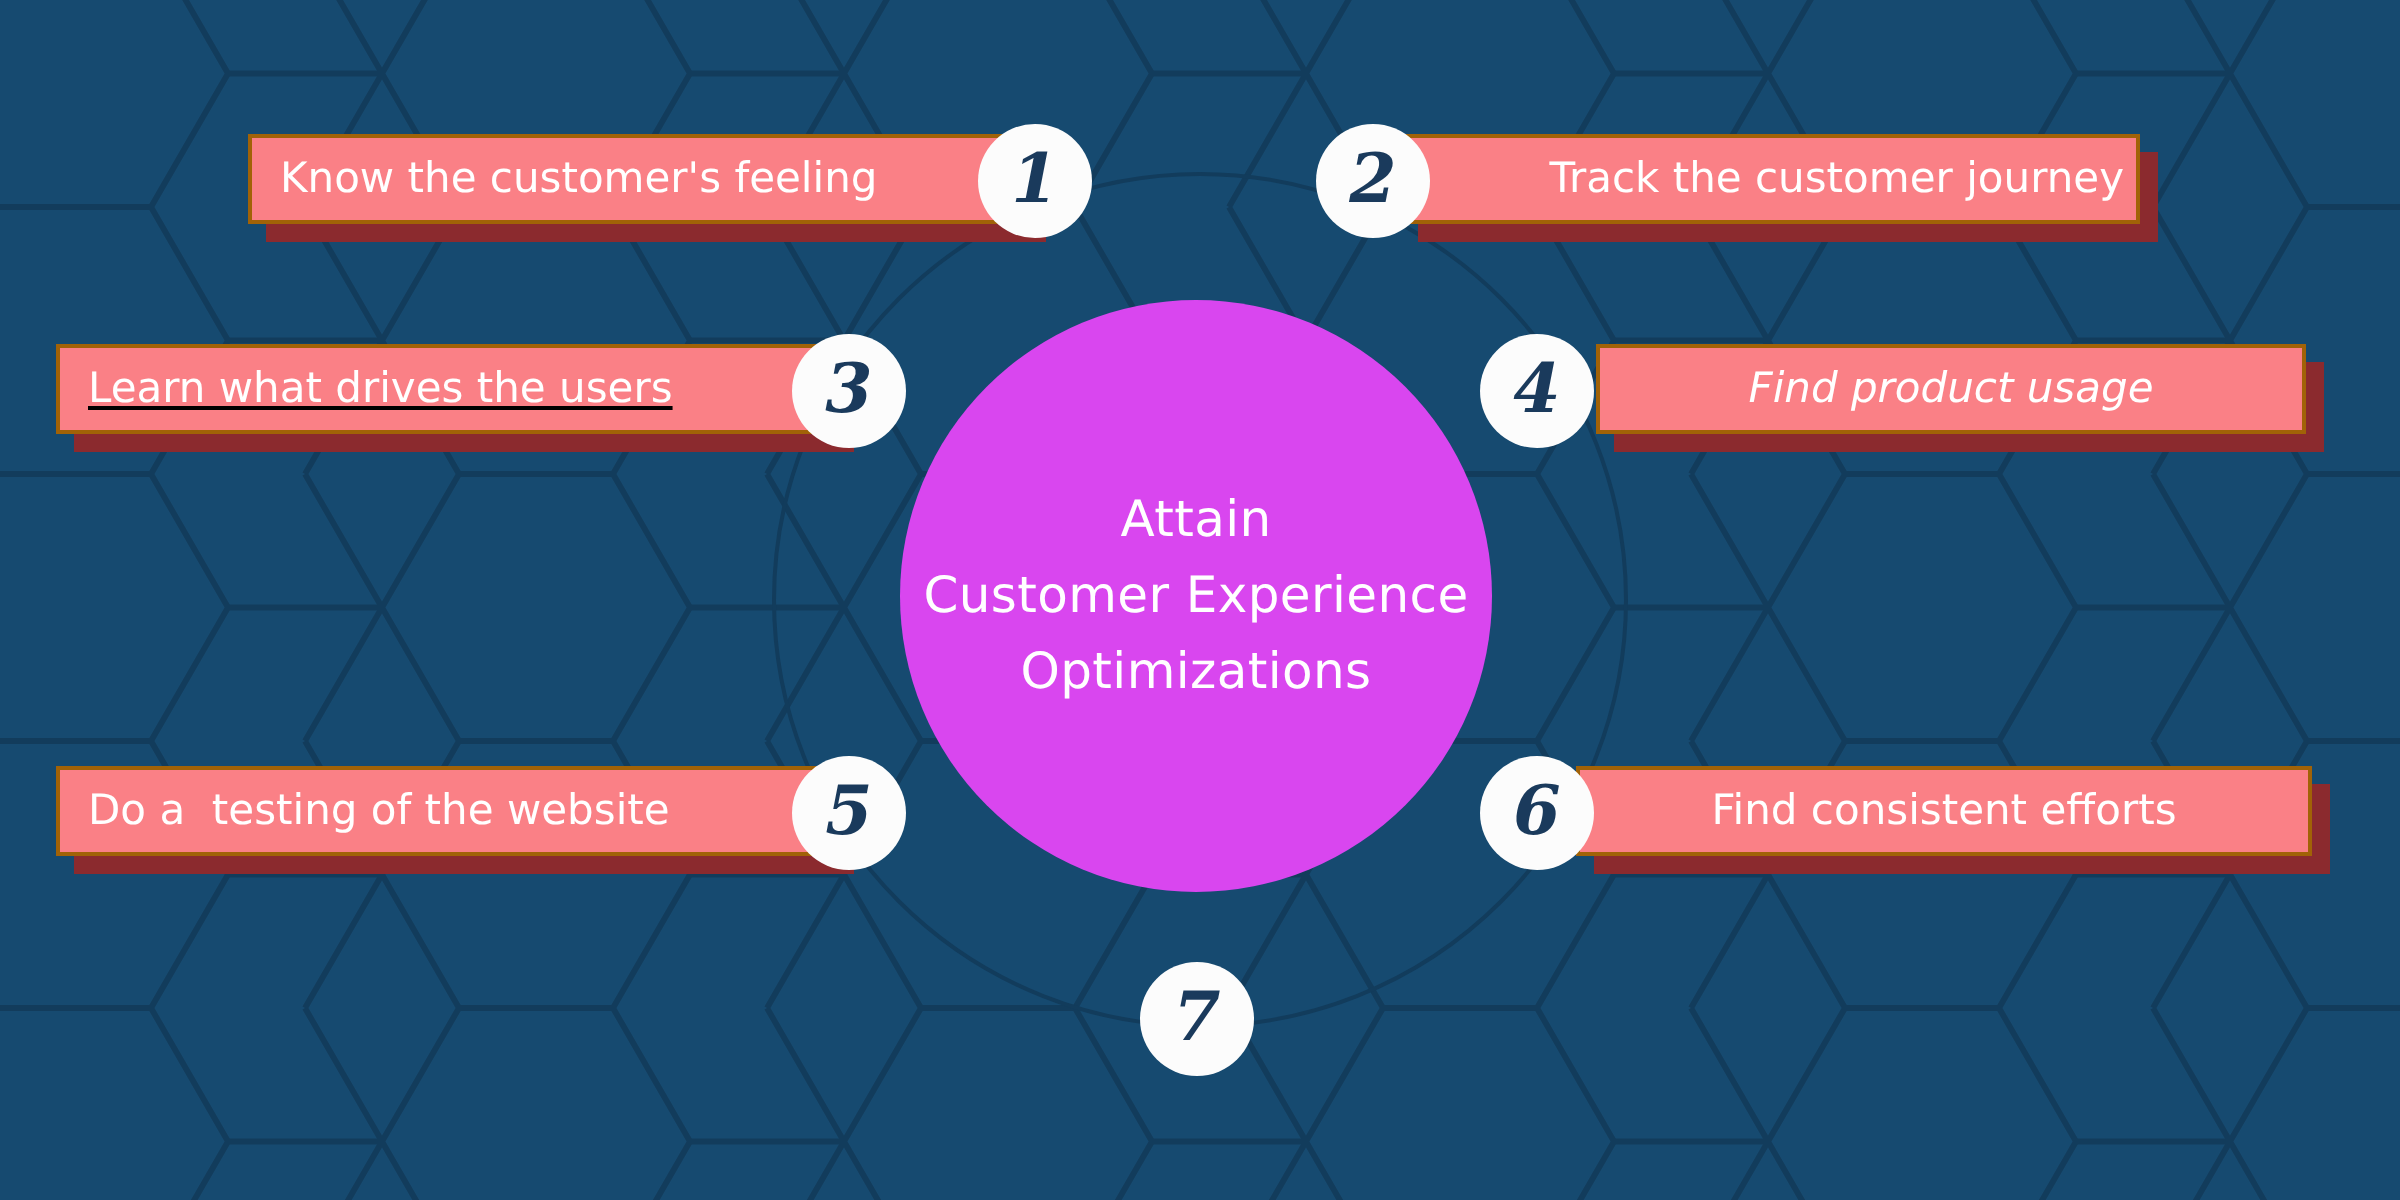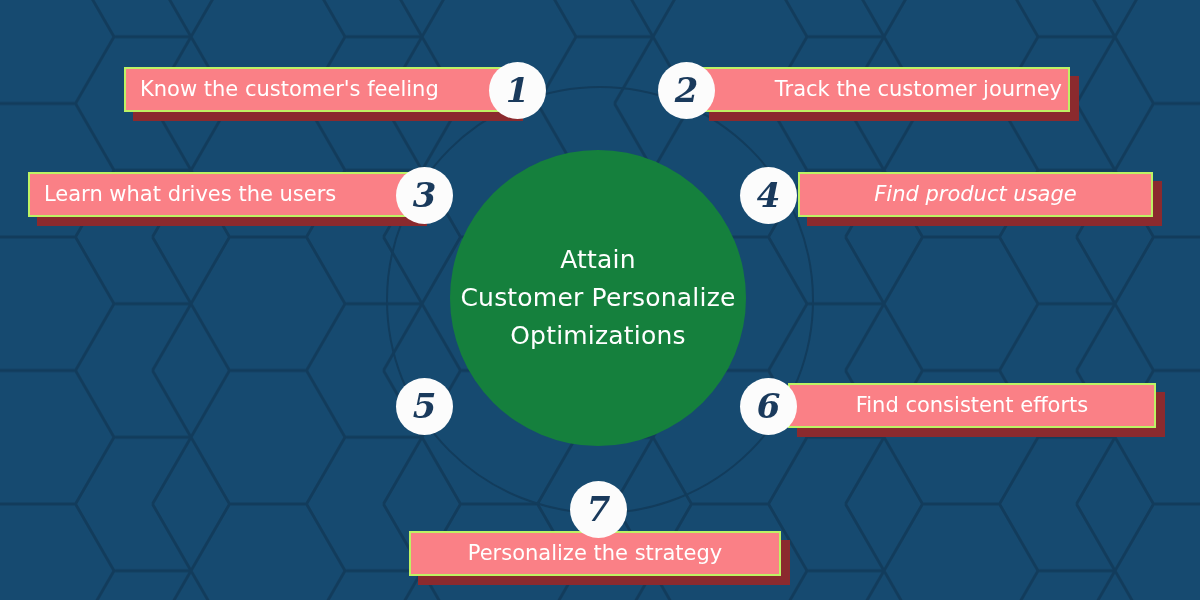--- a/index.html
+++ b/index.html
@@ -46,41 +46,41 @@
   
   #center-circle {
     position: absolute;
     left: 598px;
     top: 298px;
     width: 296px;
     height: 296px;
     margin-left: -148px;
     margin-top: -148px;
     border-radius: 50%;
-    background: #15803d;
+    background: #d946ef;
     display: flex;
     flex-direction: column;
     align-items: center;
     justify-content: center;
   }
   #center-circle .cline {
     color: #FFFFFF;
     font-size: 25px;
     line-height: 38px;
     letter-spacing: 0.2px;
     white-space: nowrap;
     font-family: "DejaVu Sans", sans-serif;
   }
 
   
   .bar {
     position: absolute;
     height: 45px;
     background: #FA8086;
-    border: 2px solid #bef264;
+    border: 2px solid #a16207;
     box-sizing: border-box;
     box-shadow: 9px 9px 0 0 #8B2A2E;
     display: flex;
     align-items: center;
     z-index: 3;
     text-align: center;
   }
   .bar .bar-text {
     color: #FFFFFF;
     font-size: 21px;
@@ -127,63 +127,63 @@
         <path d="M 192.5 0 L 231 66.75 L 192.5 133.5" fill="none" stroke="#123C5C" stroke-width="3"></path>
       </pattern>
     </defs>
     <rect x="0" y="0" width="1200" height="600" fill="url(#hexpat)"></rect>
   </svg>
 
   <div id="orbit-ring"></div>
 
   <div id="center-circle">
     <div class="cline">Attain</div>
-    <div class="cline">Customer Personalize</div>
+    <div class="cline">Customer Experience</div>
     <div class="cline">Optimizations</div>
   </div>
 
   <div class="bar align-left" style="left:124px; top:67px; width:390px;">
     <span class="bar-text">Know the customer's feeling</span>
   </div>
   <div class="badge" style="left:489px; top:62px;">
     <span class="badge-num">1</span>
   </div>
 
   <div class="bar align-right" style="left:700px; top:67px; width:370px;">
     <span class="bar-text">Track the customer journey</span>
   </div>
   <div class="badge" style="left:658px; top:62px;">
     <span class="badge-num">2</span>
   </div>
 
-  <div class="bar align-left" style="left:28px; top:172px; width:390px;">
+  <div class="bar align-left" style="left:28px; top:172px; width:390px;text-decoration:underline;">
     <span class="bar-text">Learn what drives the users</span>
   </div>
   <div class="badge" style="left:396px; top:167px;">
     <span class="badge-num">3</span>
   </div>
 
   <div class="bar align-center" style="left:798px; top:172px; width:355px;font-style:italic;">
     <span class="bar-text">Find product usage</span>
   </div>
   <div class="badge" style="left:740px; top:167px;">
     <span class="badge-num">4</span>
   </div>
 
+  <div class="bar align-left" style="left:28px; top:383px; width:390px;">
+    <span class="bar-text">Do a  testing of the website</span>
+  </div>
   <div class="badge" style="left:396px; top:378px;">
     <span class="badge-num">5</span>
   </div>
 
   <div class="bar align-center" style="left:788px; top:383px; width:368px;">
     <span class="bar-text">Find consistent efforts</span>
   </div>
   <div class="badge" style="left:740px; top:378px;">
     <span class="badge-num">6</span>
   </div>
 
-  <div class="bar align-center" style="left:409px; top:531px; width:372px;">
-    <span class="bar-text">Personalize the strategy</span>
-  </div>
   <div class="badge" style="left:570px; top:481px;">
     <span class="badge-num">7</span>
   </div>
 
 </div>
 
 </body></html>

